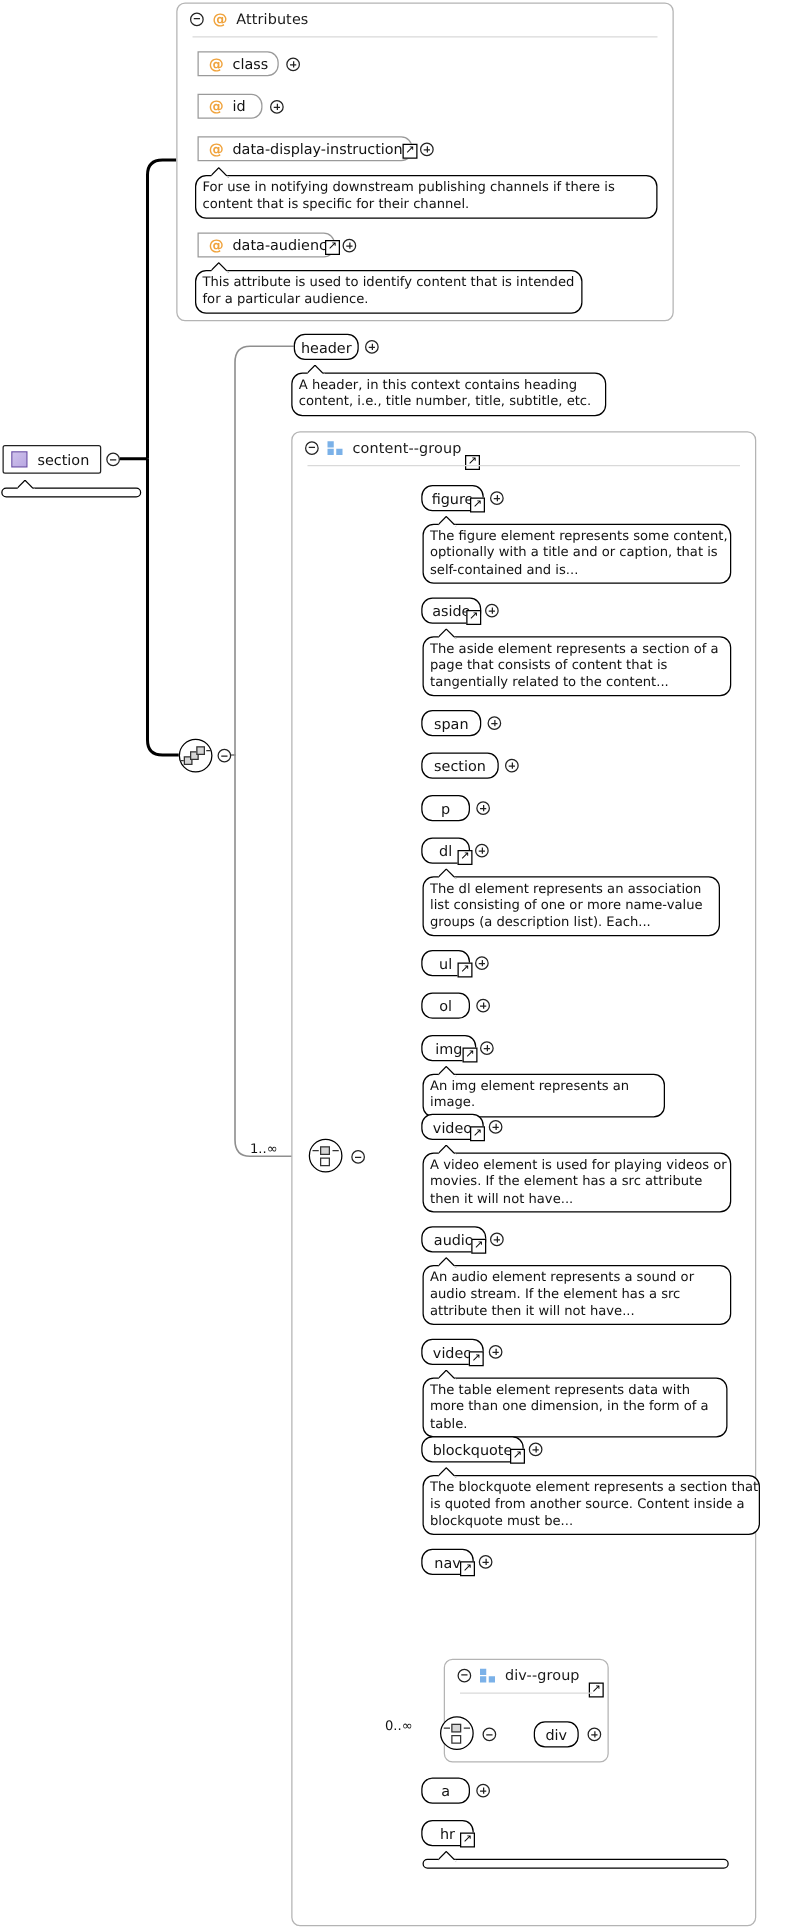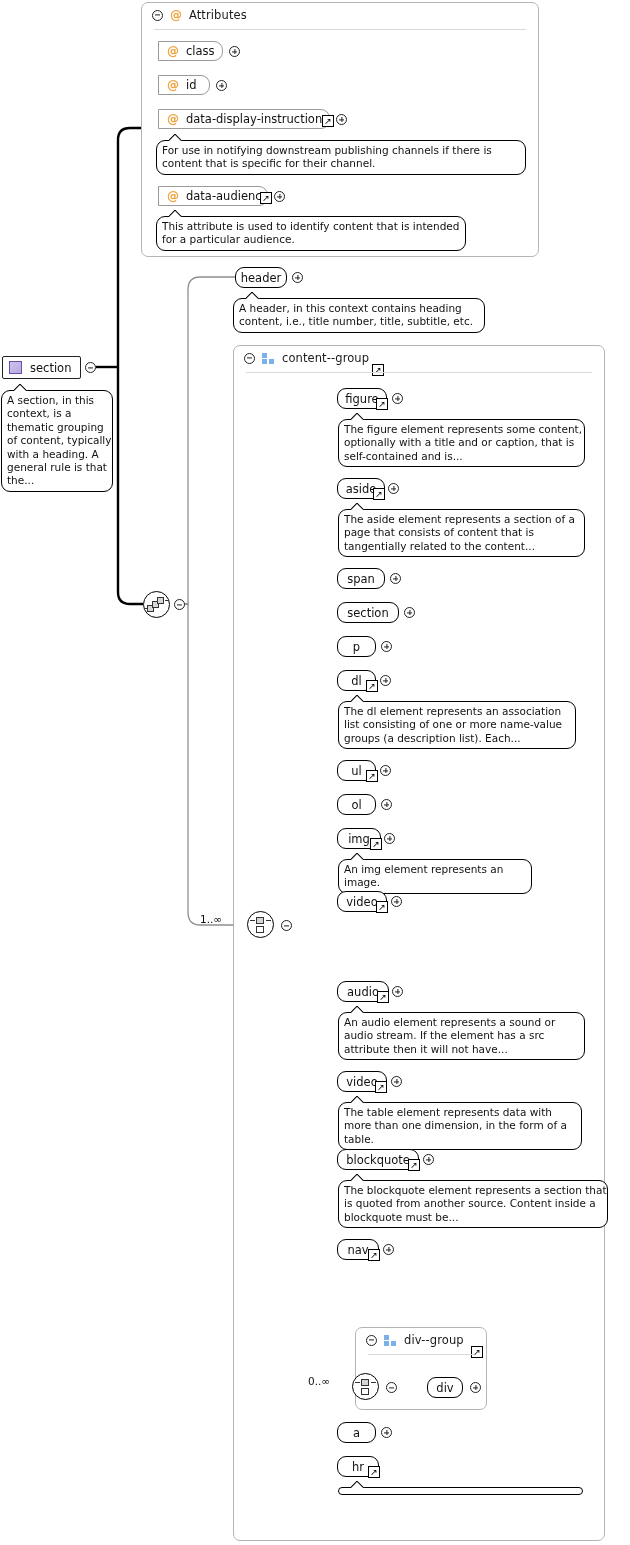--- a/index.html
+++ b/index.html
@@ -240,21 +240,20 @@
     </div>
   </div>
 
   <div class="node sq" style="left:2px; top:356px; width:79px; height:23px;">
     <span class="swatch"></span>
     <span>section</span>
   </div>
   <span class="toggle tg-abs" style="left:85px; top:362px;"></span>
   <div class="doc" style="left:1px; top:390px; width:112px;">
     <span class="tail"></span>
-    <span>A section, in this context, is a thematic grouping of content, typically with a heading. A general rule is that the...</span>
   </div>
 
   <div class="comp seq" style="left:143px; top:591px;">
     <i class="s1"></i>
       <i class="s2"></i>
     <i class="b1"></i>
       <i class="b2"></i>
       <i class="b3"></i>
   </div>
   <span class="toggle tg-abs" style="left:174px; top:599px;"></span>
@@ -362,20 +361,22 @@
   <div class="doc" style="left:338px; top:859px; width:194px;">
     <span class="tail"></span><span>An img element represents an image.</span></div>
 
   <div class="node" style="left:337px; top:891px; width:50px;">
     <span>video</span>
     </div>
   <div class="jump" style="left:376px; top:901px;">
       <span>↗</span>
     </div>
   <span class="toggle plus tg-abs" style="left:391px; top:896px;"></span>
+  <div class="doc" style="left:338px; top:922px; width:247px;">
+    <span class="tail"></span><span>A video element is used for playing videos or movies. If the element has a src attribute then it will not have...</span></div>
 
   <div class="node" style="left:337px; top:981px; width:52px;">
     <span>audio</span>
     </div>
   <div class="jump" style="left:377px; top:991px;">
       <span>↗</span>
     </div>
   <span class="toggle plus tg-abs" style="left:392px; top:986px;"></span>
   <div class="doc" style="left:338px; top:1012px; width:247px;">
     <span class="tail"></span><span>An audio element represents a sound or audio stream. If the element has a src attribute then it will not have...</span></div>

